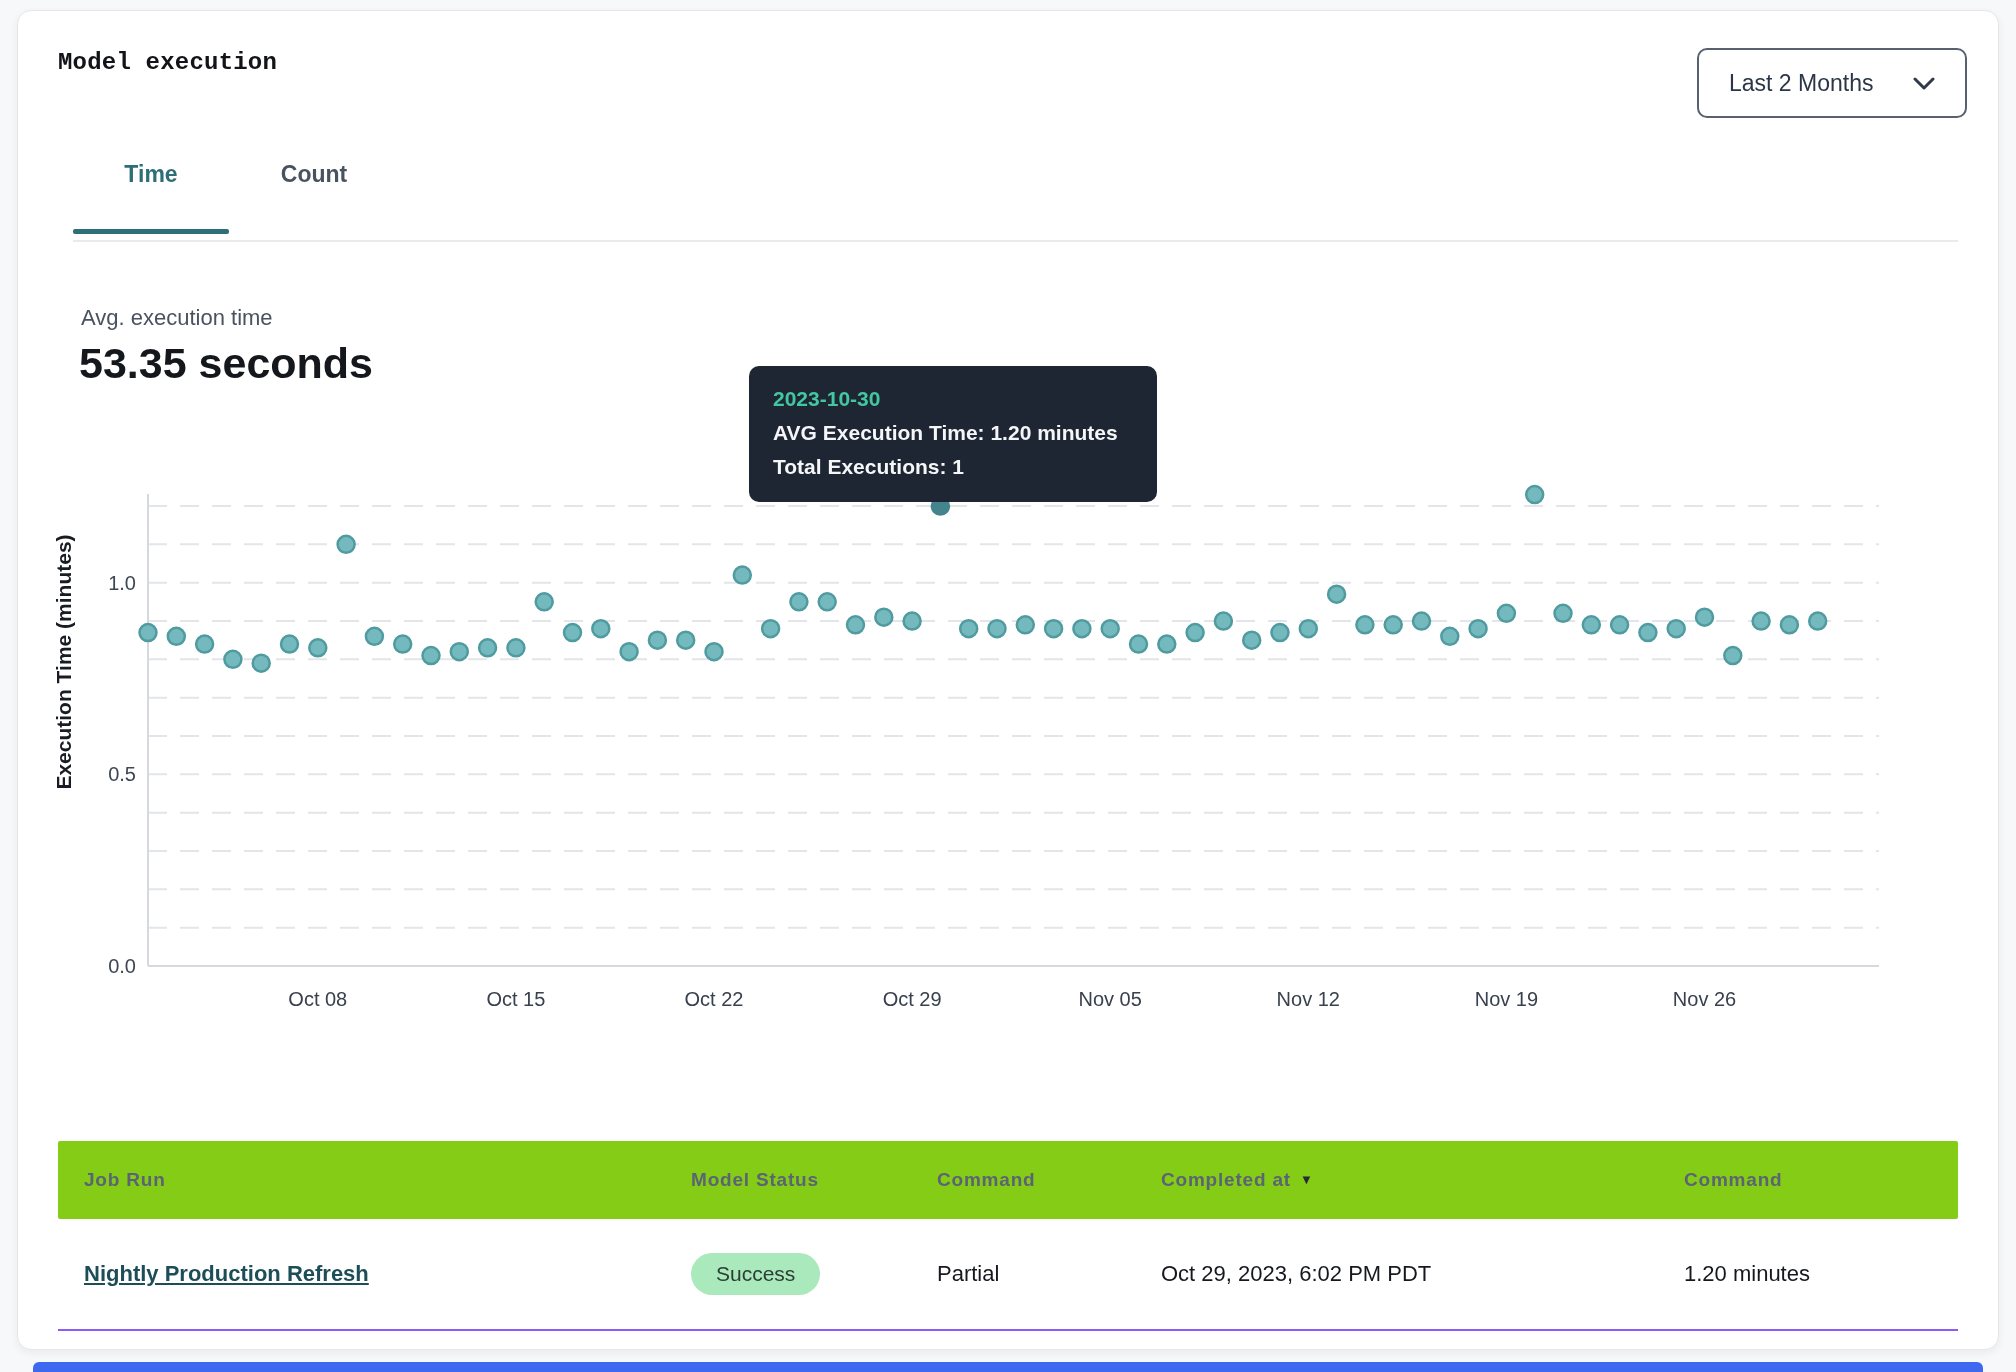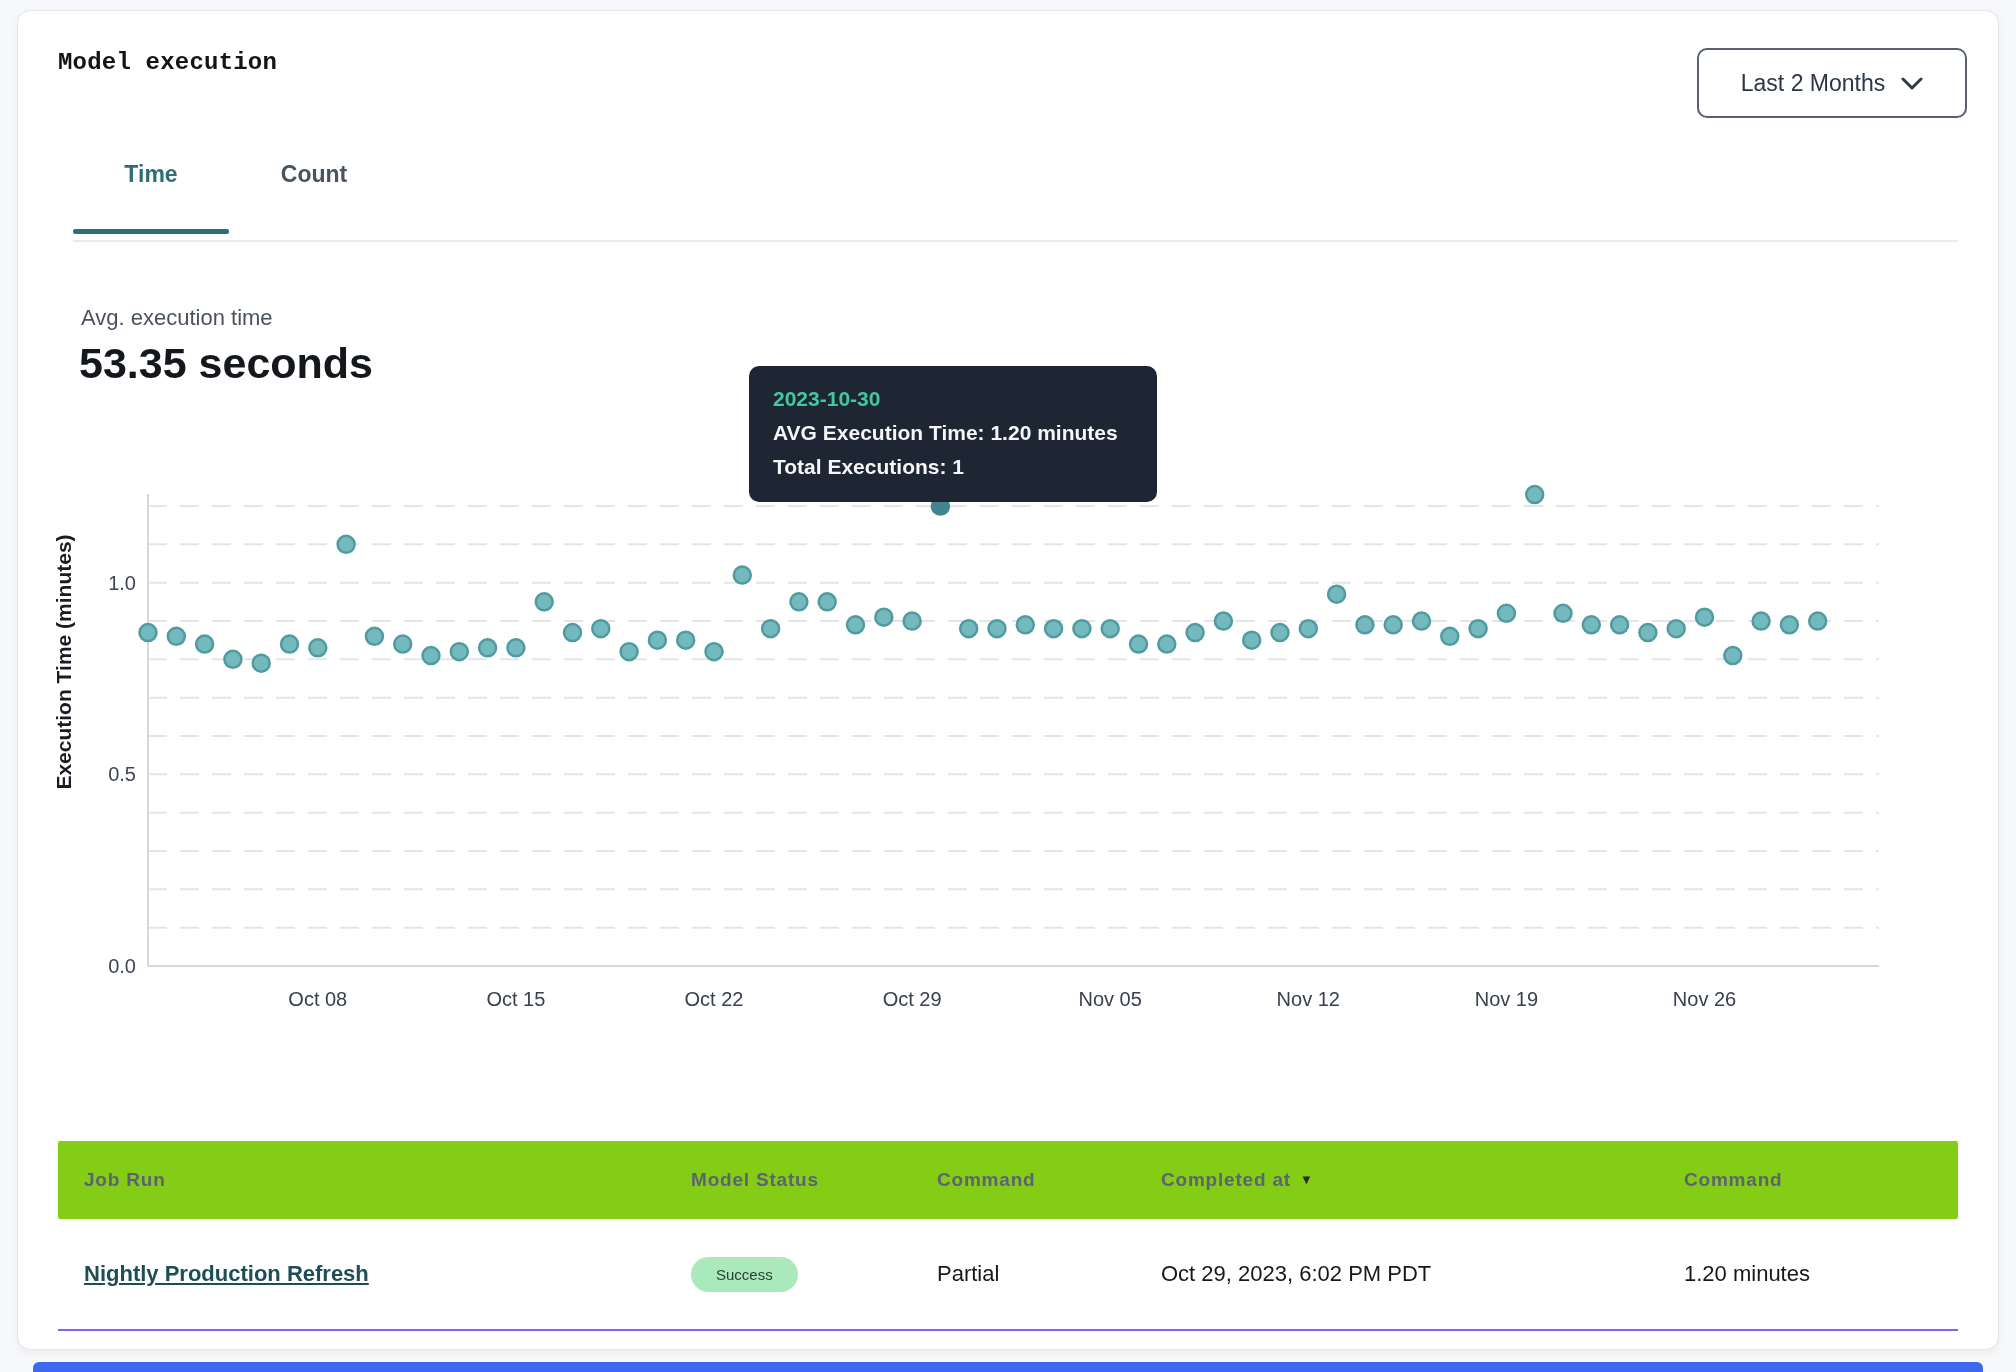--- a/index.html
+++ b/index.html
@@ -16,21 +16,21 @@
     background:#ffffff; border:1.5px solid #e4e6ea; border-radius:14px;
     box-shadow:0 3px 8px rgba(20,30,50,.06);
   }
   .page-title {
     position:absolute; left:40px; top:38px;
     font-size:24px; font-weight:600; color:#121418; letter-spacing:.2px;font-family:Liberation Mono, monospace;
   }
   .range-btn {
     position:absolute; right:31px; top:37px; height:70px; min-width:270px;
     border:2px solid #59616f; border-radius:10px; background:#fff;
-    display:flex; align-items:center; justify-content:center; gap:16px;
+    display:flex; align-items:center; justify-content:space-between; gap:16px;
     font-size:23px; color:#2b3648; cursor:pointer; padding:0 30px;
   }
   .range-btn svg { display:block; }
 
   .tabs { position:absolute; left:55px; top:150px; display:flex; }
   .tab {
     position:relative; height:73px; display:flex; align-items:flex-start;
     justify-content:center; font-size:23px; cursor:pointer;
   }
   .tab-time { width:156px; }
@@ -77,21 +77,21 @@
   }
   .sort-icon { font-size:13px; color:#232b37; position:relative; top:-1px; }
   .trow {
     display:grid; grid-template-columns:607px 246px 224px 523px 1fr;
     height:112px; align-items:center; background:#fff; border-bottom:2px solid #8b5cf6;
   }
   .td { padding-left:26px; font-size:22px; color:#16181d; }
   .job-link { color:var(--link); font-weight:700; text-decoration:underline; cursor:pointer; }
   .badge {
     display:inline-block; background:var(--badge-bg); color:var(--badge-text);
-    font-size:15px; padding:9px 25px; border-radius:24px;
+    font-size:21px; padding:9px 25px; border-radius:24px;
   }
   .bottom-bar {
     position:absolute; left:33px; right:33px; top:1362px; height:12px;
     background:var(--bottom-bar); border-radius:6px 6px 0 0;
   }
 </style>
 </head>
 <body>
 
 <div class="card">

